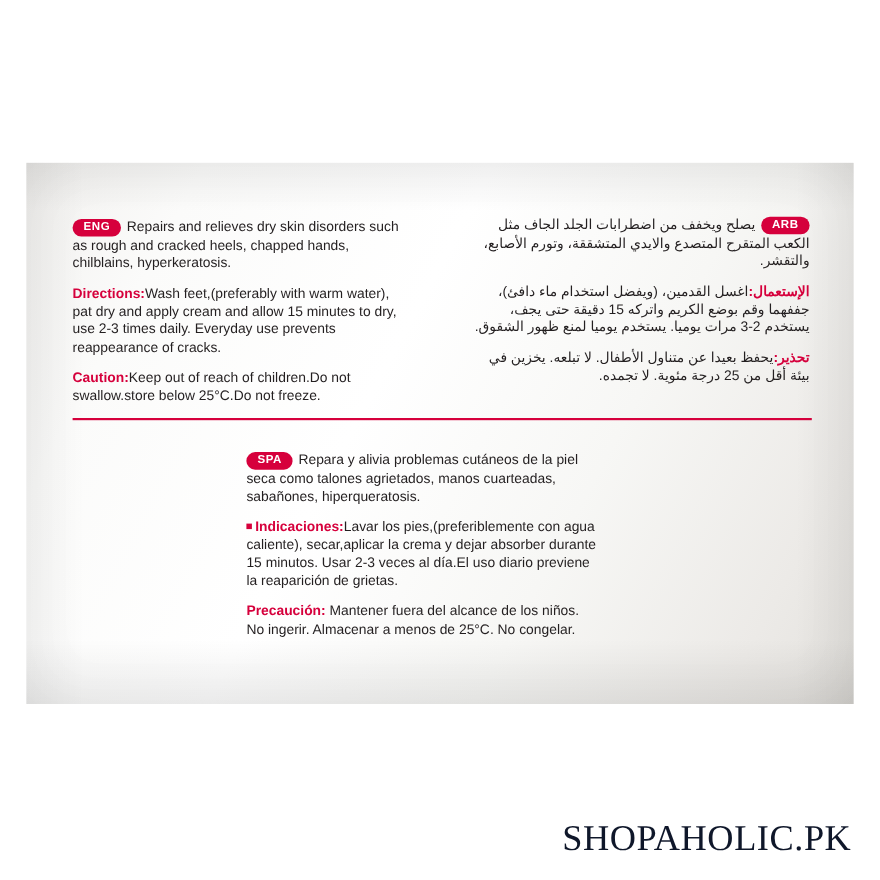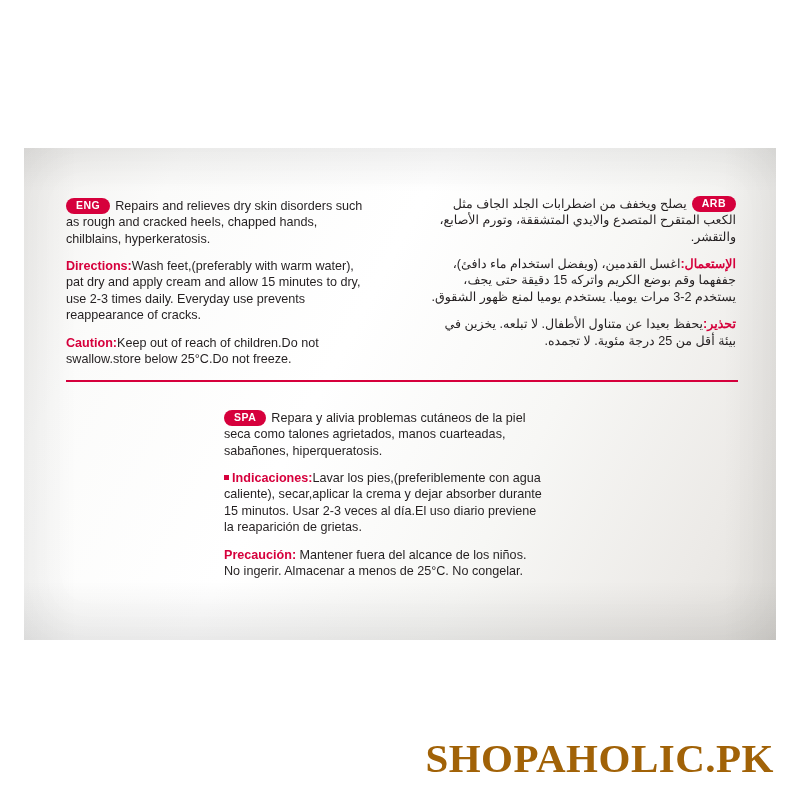--- a/index.html
+++ b/index.html
@@ -124,24 +124,23 @@
     height: 2px;
     background: #d6003c;
   }
 
   
   #watermark {
     position: absolute;
     right: 26px;
     bottom: 18px;
     font-family: "Liberation Serif", serif;
-    font-size: 41px;
+    font-size: 33px;
     letter-spacing: 0.5px;
-    color: #a16207;
-    font-weight: bold;
+    color: #0f172a;
   }
 </style>
 </head>
 <body>
 
 <div id="photo">
 
   <div id="label-panel">
 
     <div class="col" id="col-eng">

